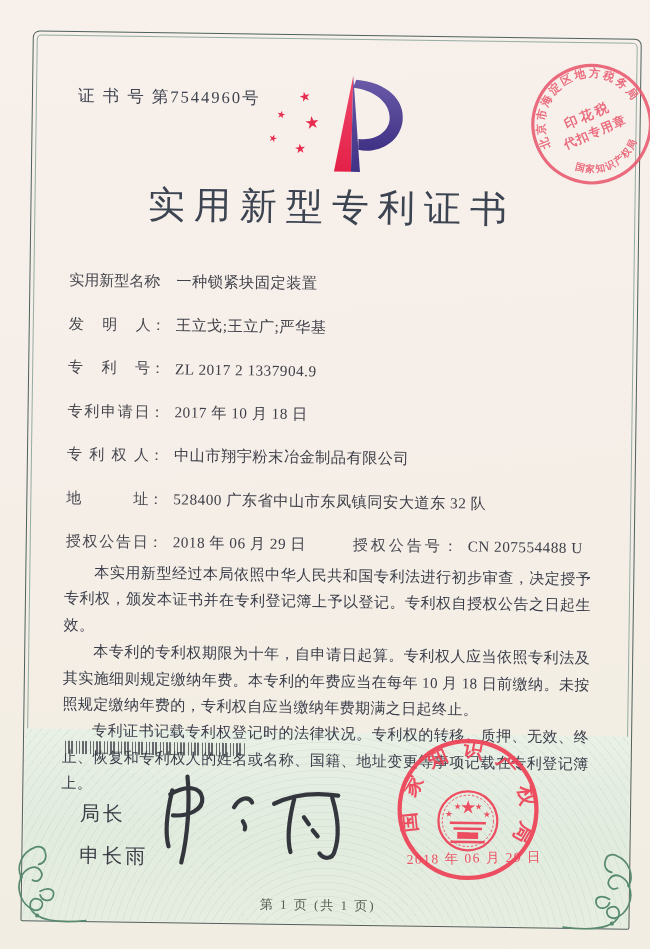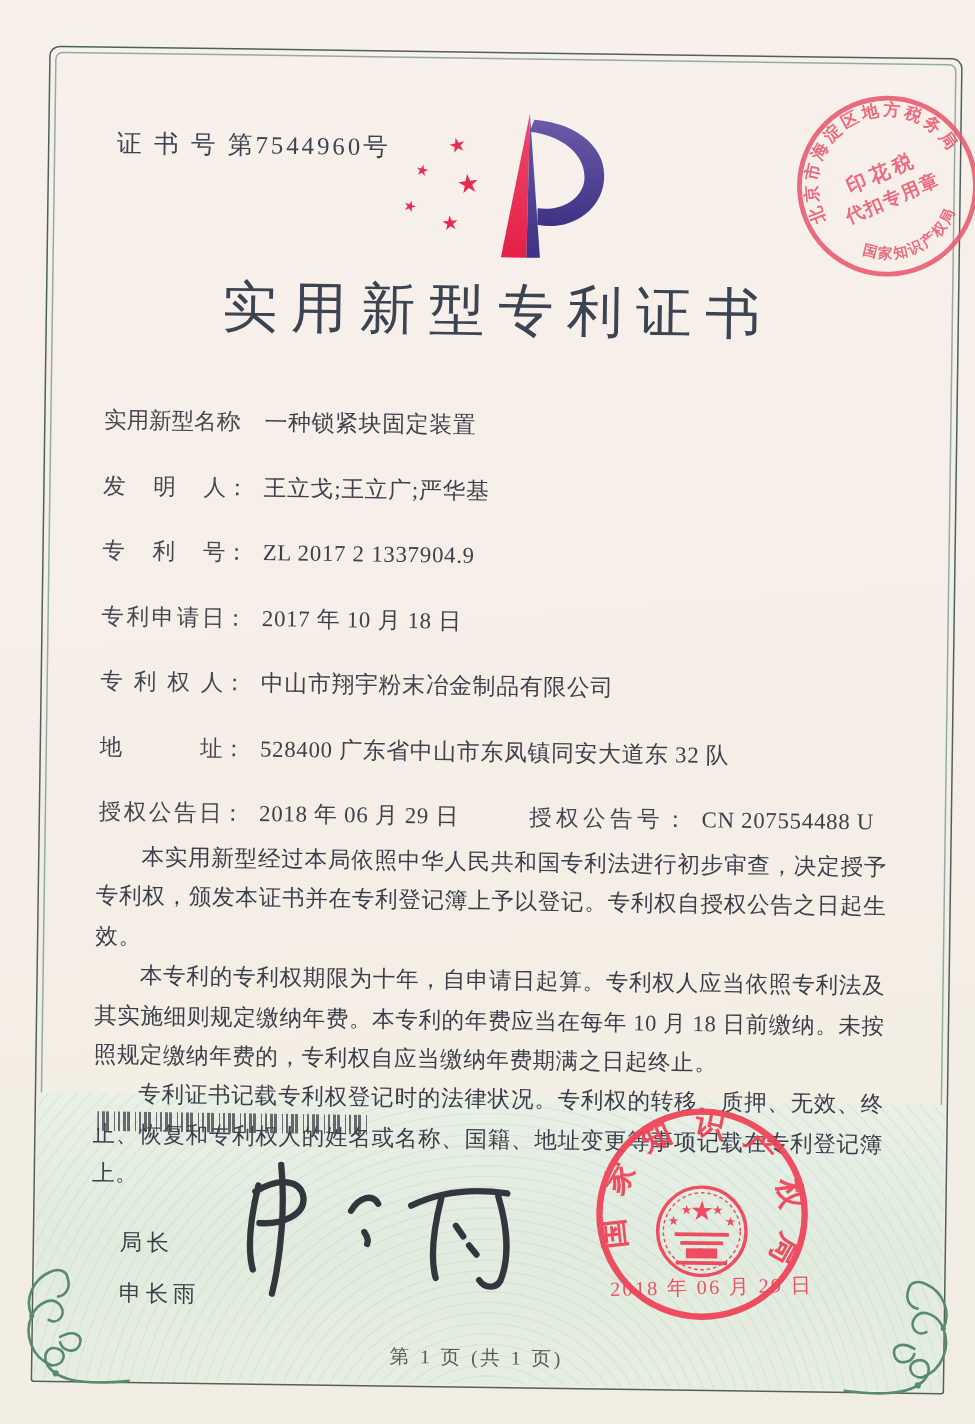--- a/index.html
+++ b/index.html
@@ -43,21 +43,21 @@
   .grant-label{letter-spacing:3px;}
 
   .paras{position:absolute;left:67px;right:56px;top:562px;font-size:15px;line-height:26.4px;
     color:#3b3e4a;text-align:justify;}
   .paras p{text-indent:2em;letter-spacing:.4px;}
 
   .barcode{position:absolute;left:70px;top:744px;width:180px;height:13px;opacity:.78;
     background:repeating-linear-gradient(90deg,#43434a 0 1px,transparent 1px 3px,#43434a 3px 5px,
       transparent 5px 6px,#43434a 6px 8px,transparent 8px 11px,#43434a 11px 12px,transparent 12px 14px);}
 
-  .director{position:absolute;left:86px;top:822px;font-size:15px;color:#3d4049;
+  .director{position:absolute;left:86px;top:803px;font-size:20px;color:#3d4049;
     font-family:Liberation Serif, serif;}
   .director div{margin-bottom:15px;letter-spacing:3px;}
   .sig{position:absolute;left:148px;top:772px;}
 
   .office-seal{position:absolute;left:398px;top:731px;width:152px;height:152px;opacity:.93;}
   .office-seal svg{overflow:visible;}
   .seal-date{position:absolute;left:401px;top:847px;width:160px;text-align:center;
     color:var(--seal_red);font-size:13.5px;letter-spacing:1.5px;transform:rotate(-2deg);opacity:.9;
     font-family:"Liberation Serif",serif;}
 

